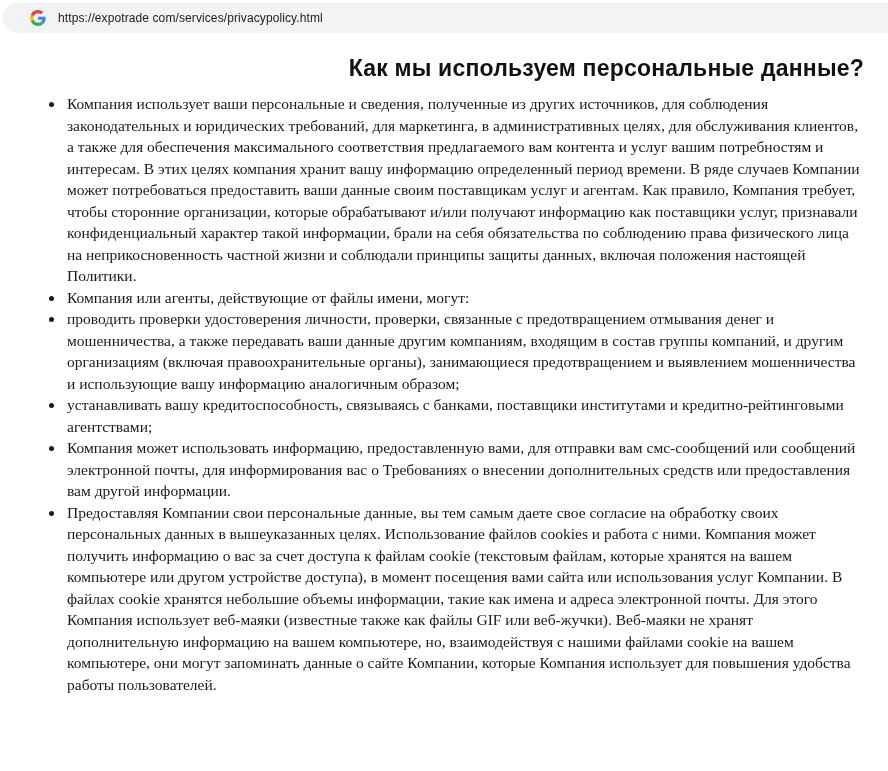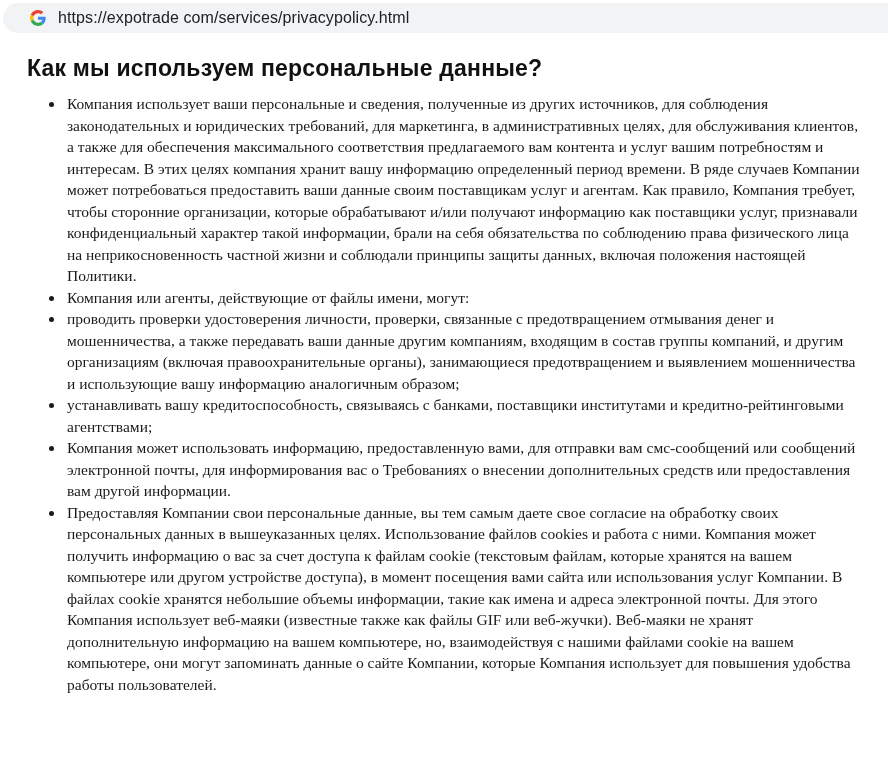--- a/index.html
+++ b/index.html
@@ -30,36 +30,37 @@
     width: 16px;
     height: 16px;
     flex: 0 0 auto;
     display: inline-flex;
     align-items: center;
     justify-content: center;
   }
   .g-icon svg { width: 16px; height: 16px; display: block; }
   .url-text {
     margin-left: 12px;
-    font-size: 16px;
+    font-size: 12px;
     color: #202124;
     letter-spacing: 0.1px;
     white-space: nowrap;
   }
   
   .content {
     padding: 0 24px 16px 27px;
     color: #1a1a1a;
   }
   .page-title {
     font-size: 23px;
     font-weight: bold;
     color: #111111;
     margin: 22px 0 0 0;
     letter-spacing: 0.2px;
+    text-align: right;
   }
   .intro {
     font-size: 15.5px;
     line-height: 21.5px;
     margin: 19px 0 0 0;
   }
   .bullet-list {
     margin: 11px 0 0 0;
     padding-left: 38px;
     font-size: 15.5px;

